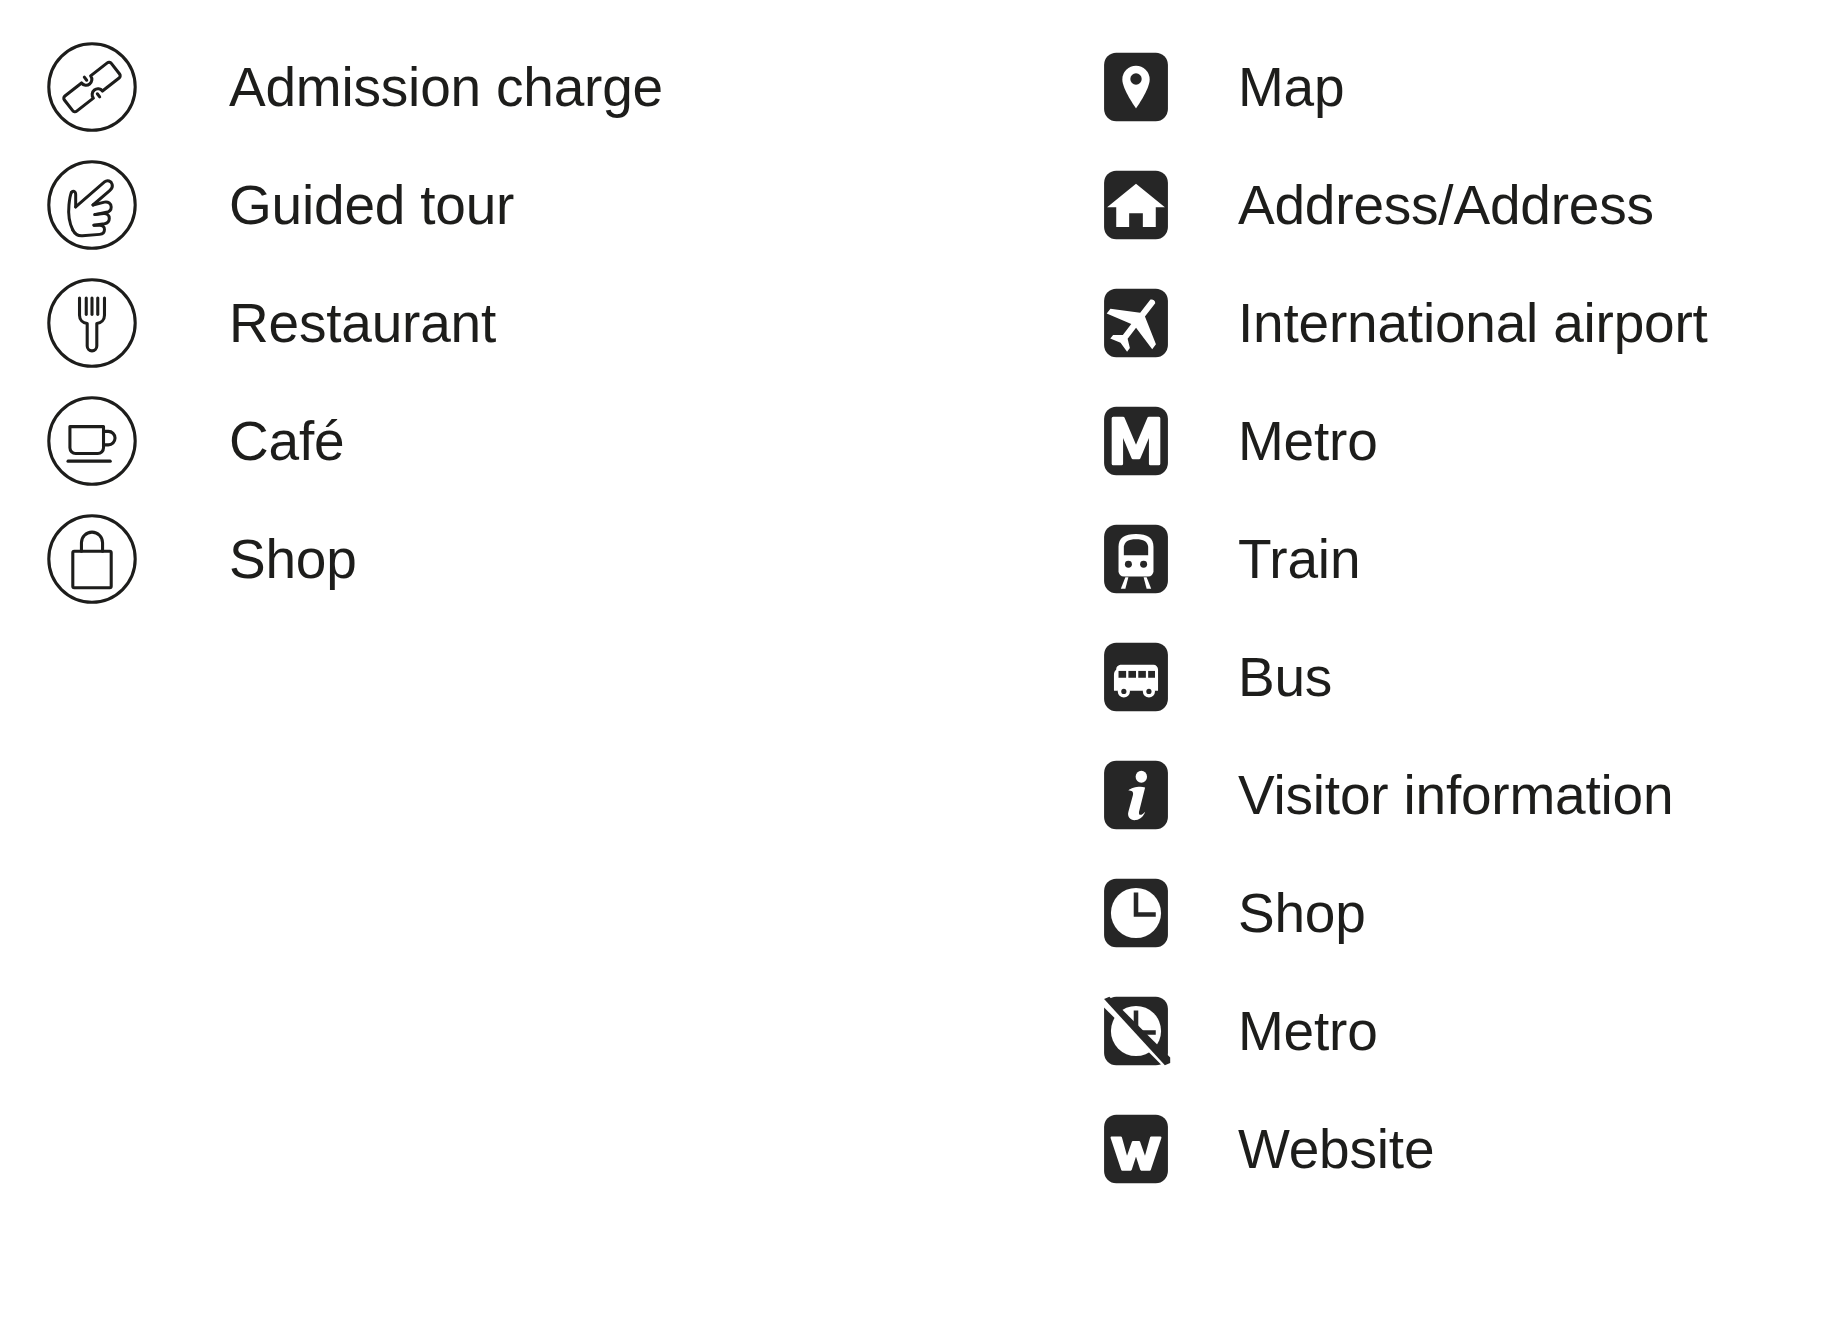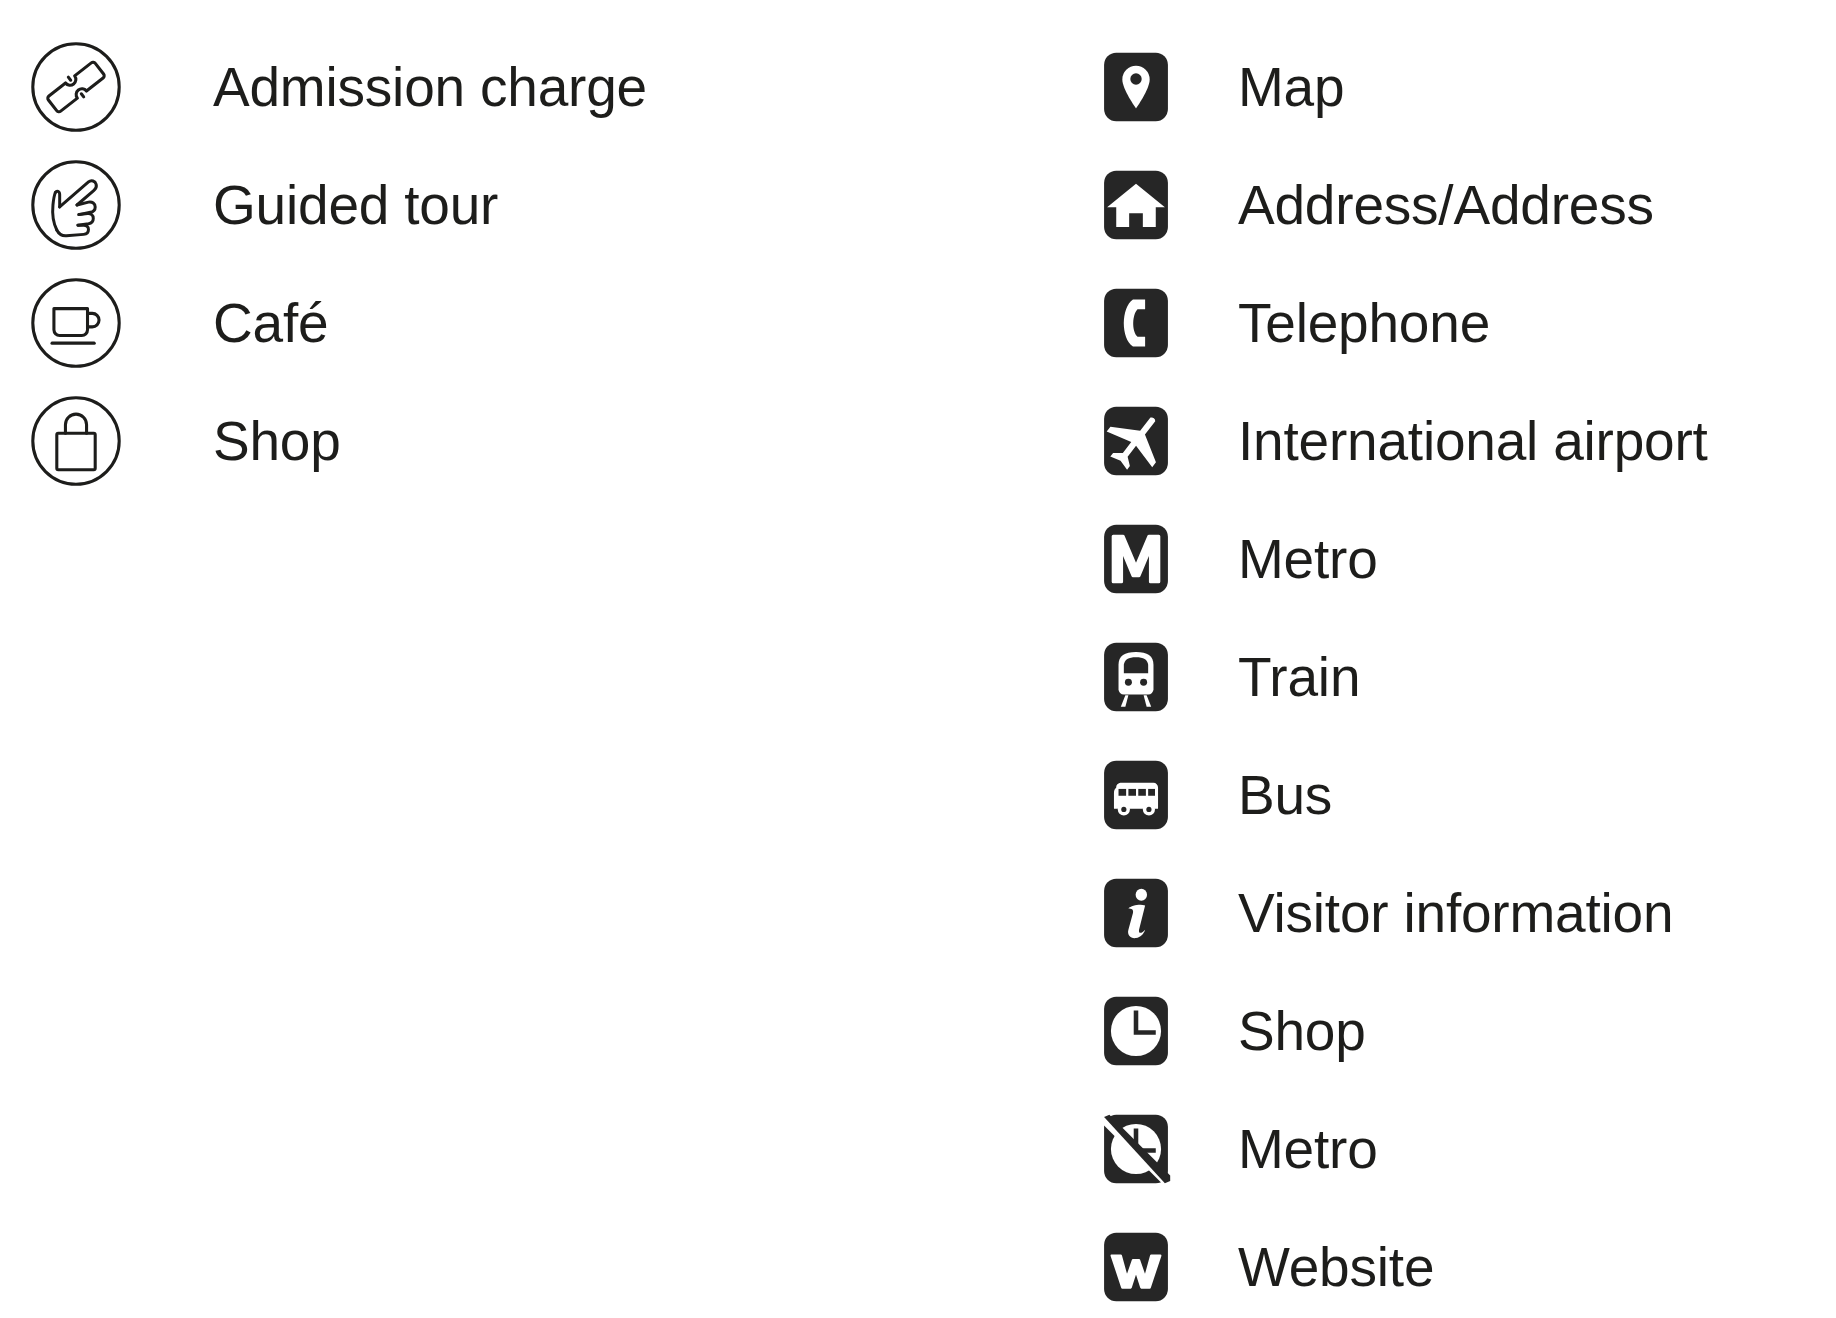--- a/index.html
+++ b/index.html
@@ -16,21 +16,21 @@
     position: relative;
   }
   #legend {
     position: absolute;
     inset: 0;
   }
   .column {
     position: absolute;
     top: 0;
   }
-  .col-outline { left: 24px;  top: 28px; }
+  .col-outline { left: 40px;  top: 28px; }
   .col-solid   { left: 1098px; top: 28px; }
 
   .legend-row {
     display: flex;
     align-items: center;
     height: 118px;
   }
   .icon-slot {
     width: 104px;
     flex: 0 0 104px;
@@ -82,20 +82,34 @@
             <path d="M33 52 L63 26 C66 23.5 70 25 71 28.5 C71.7 31 70.8 33 68.7 34.8 L51 50"></path>
             <path d="M51 50 L63 47 C67 46.3 70 48.5 70 52 C70 55 68 57 65 57.6 L53 60"></path>
             <path d="M53 60 L62 59 C65.6 58.6 68 60.8 68 64 C68 67 66 69 63 69.5 L52 71"></path>
             <path d="M52 71 L58 71 C61 71 63 73 63 75.5 C63 78.3 61 80.3 58 80.6 L40 82 C35.6 82.3 32 80 30 76"></path>
           </g>
         </svg>
       </span>
       <span class="legend-label">Guided tour</span>
     </div>
 
+    <div class="legend-row">
+      <span class="icon-slot">
+        <svg width="96" height="96" viewBox="0 0 100 100">
+          <circle cx="50" cy="50" r="45" fill="none" stroke="#1d1d1b" stroke-width="3.2"></circle>
+          <g fill="none" stroke="#1d1d1b" stroke-width="3.2" stroke-linecap="round" stroke-linejoin="round">
+            <path d="M37 24 L37 42 C37 47 40.5 50 45 50.5 L45 74 a5 5 0 0 0 10 0 L55 50.5 C59.5 50 63 47 63 42 L63 24"></path>
+            <line x1="44" y1="24" x2="44" y2="41"></line>
+            <line x1="50" y1="24" x2="50" y2="41"></line>
+            <line x1="56" y1="24" x2="56" y2="41"></line>
+          </g>
+        </svg>
+      </span>
+      <span class="legend-label">Restaurant</span>
+    </div>
 
     <div class="legend-row">
       <span class="icon-slot">
         <svg width="96" height="96" viewBox="0 0 100 100">
           <circle cx="50" cy="50" r="45" fill="none" stroke="#1d1d1b" stroke-width="3.2"></circle>
           <g fill="none" stroke="#1d1d1b" stroke-width="3.2" stroke-linecap="round" stroke-linejoin="round">
             <path d="M27 35 L62 35 L62 57 a6 6 0 0 1 -6 6 L33 63 a6 6 0 0 1 -6 -6 Z"></path>
             <path d="M62 40 L67 40 a7 7 0 0 1 0 14 L62 54"></path>
             <line x1="25" y1="71" x2="69" y2="71"></line>
           </g>
@@ -135,29 +149,20 @@
     <div class="legend-row">
       <span class="icon-slot">
         <svg width="76" height="76" viewBox="0 0 100 100">
           <rect x="8" y="5" width="84" height="90" rx="16" fill="#262626"></rect>
           <path d="M50 22 L88 53 L76 53 L76 79 L59 79 L59 61 L41 61 L41 79 L24 79 L24 53 L12 53 Z" fill="#ffffff"></path>
         </svg>
       </span>
       <span class="legend-label">Address/Address</span>
     </div>
 
-    <div class="legend-row">
-      <span class="icon-slot">
-        <svg width="76" height="76" viewBox="0 0 100 100">
-          <rect x="8" y="5" width="84" height="90" rx="16" fill="#262626"></rect>
-          <path d="M62 19 L62 32 L52 32 C45 39 44 61 52 68 L62 68 L62 81 L46 81 C30 70 30 30 46 19 Z" fill="#ffffff"></path>
-        </svg>
-      </span>
-      <span class="legend-label">Telephone</span>
-    </div>
 
     <div class="legend-row">
       <span class="icon-slot">
         <svg width="76" height="76" viewBox="0 0 100 100">
           <rect x="8" y="5" width="84" height="90" rx="16" fill="#262626"></rect>
           <g transform="rotate(38 50 50)">
             <path d="M46 14 a5.5 7 0 0 1 8 0 L54 36 L88 56 L88 64 L54 55 L54 73 L64 81 L64 87 L50 83 L36 87 L36 81 L46 73 L46 55 L12 64 L12 56 L46 36 Z" fill="#ffffff"></path>
           </g>
         </svg>
       </span>

